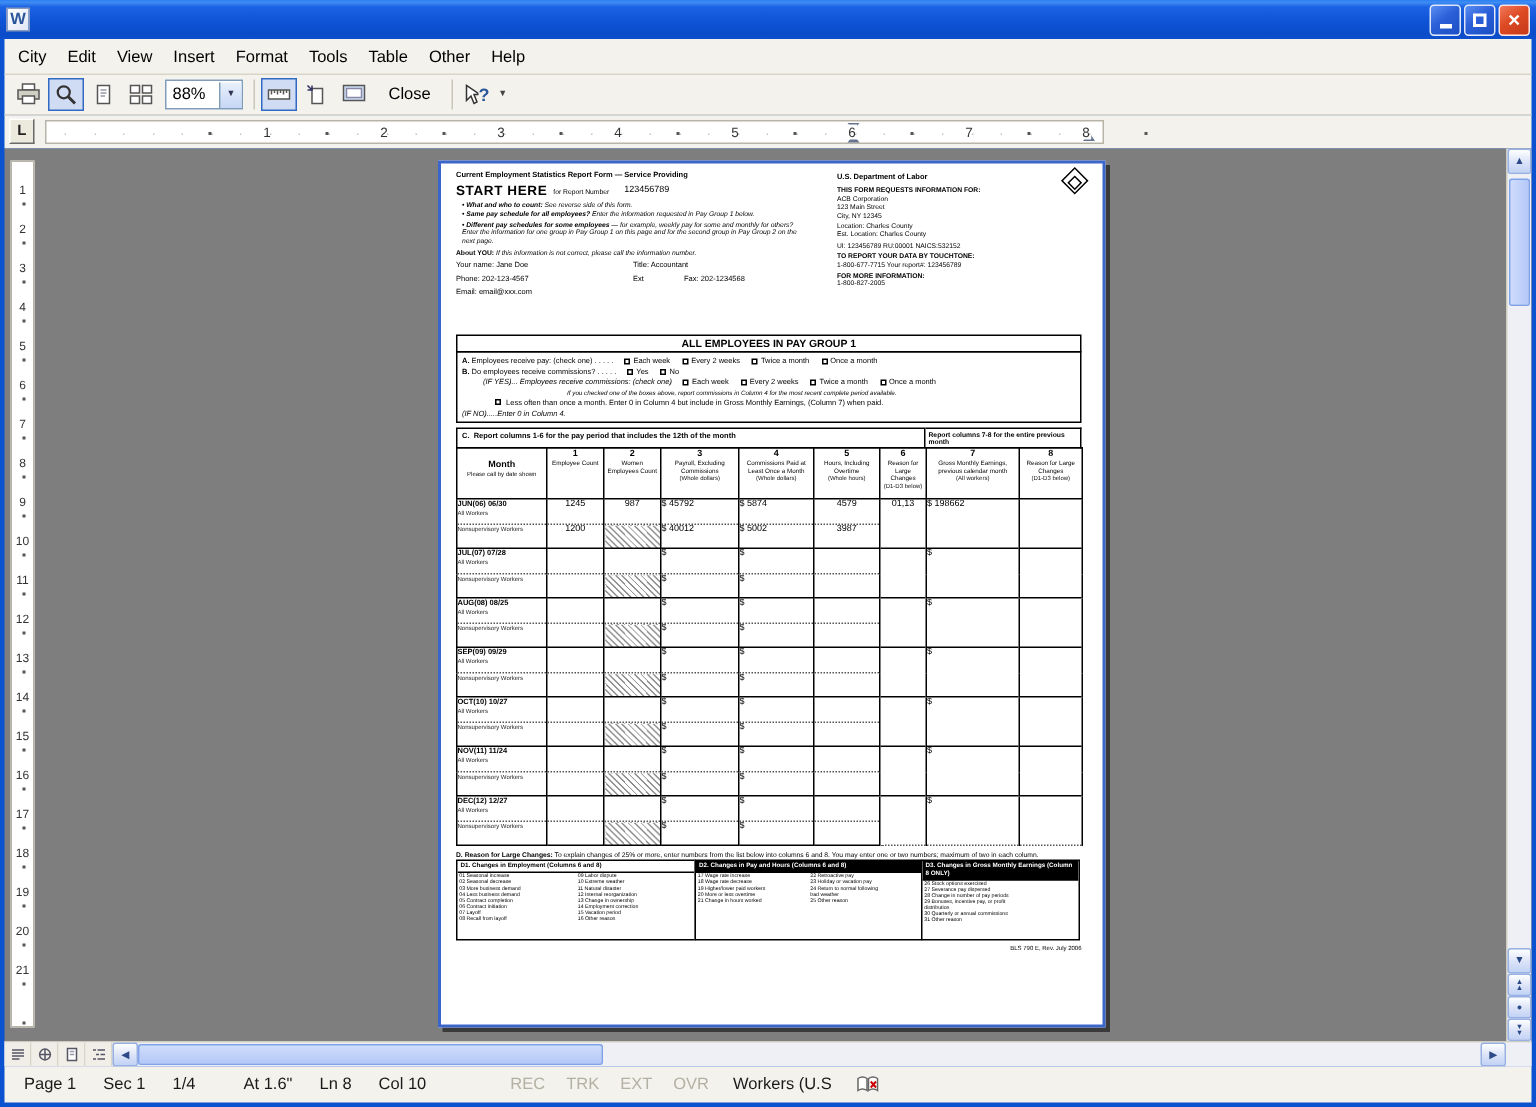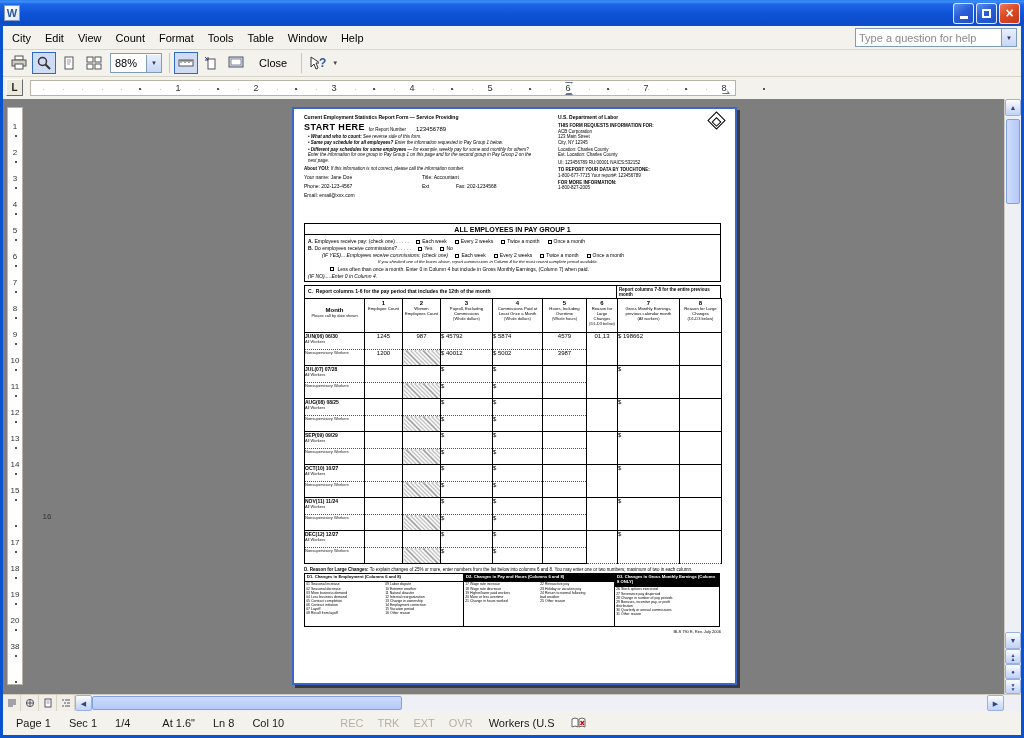--- a/index.html
+++ b/index.html
@@ -81,21 +81,21 @@
 .sb-gap{width:14px}.sb-gap2{width:40px}
 .sb-ind{color:#b3b0a4;padding:0 7px}
 .spell-icon{margin-left:8px;display:flex;align-items:center}
 
 .page{position:absolute;left:265px;top:8px;width:445px;height:578px;background:#fff;border:2px solid #3a66cc;
  box-shadow:3px 3px 0 #3a3a3a;padding:5px 10px 4px;color:#000;overflow:hidden}
 .b{font-weight:bold}.i{font-style:italic}
 .form-top{display:flex;min-height:106px}
 .ft-left{width:57%;padding-right:6px}
 .f-title{font-size:5px;font-weight:bold}
-.start-row{margin-top:2px;display:flex;align-items:flex-end}
+.start-row{margin-top:2px;display:flex;align-items:center}
 .sh{font-size:9px;font-weight:bold;letter-spacing:.4px}
 .sh-for{font-size:4.5px;margin-left:4px}
 .sh-num{font-size:6px;margin-left:10px}
 .bullets{list-style:none;margin:2px 0 0 4px;font-size:4.5px;font-style:italic;line-height:5.4px}
 .bullet:before{content:"•  "}
 .bullet{margin-top:1px}
 .b-lead{font-weight:bold}
 .about-row{margin-top:3px;font-size:4.5px}
 .c-row2{display:flex;font-size:5px;margin-top:3px}
 .c-row2 span:first-child{width:118px}
@@ -162,31 +162,27 @@
           <span class="x-g">×</span>
         </span>
     </span>
   </div>
 
   <div class="menubar">
     <span style="display:flex">
         <span class="menu-item">City</span>
         <span class="menu-item">Edit</span>
         <span class="menu-item">View</span>
-        <span class="menu-item">Count</span>
+        <span class="menu-item">Insert</span>
         <span class="menu-item">Format</span>
         <span class="menu-item">Tools</span>
         <span class="menu-item">Table</span>
-        <span class="menu-item">Window</span>
+        <span class="menu-item">Other</span>
         <span class="menu-item">Help</span>
       </span>
-    <span class="qbox">
-      <input placeholder="Type a question for help" style="">
-      <span class="dd-btn">▼</span>
-    </span>
   </div>
 
   <div class="toolbar">
     <span class="tbtn">
         <svg width="16" height="16">
           <rect x="4" y="1" width="8" height="4" fill="#fff" stroke="#555"></rect>
           <rect x="1" y="5" width="14" height="6" fill="#cfcfc4" stroke="#555"></rect>
           <rect x="4" y="9" width="8" height="5" fill="#fff" stroke="#555"></rect>
         </svg>
       </span>
@@ -316,26 +312,26 @@
           <span class="v-num" style="top: 144px;">6</span>
           <span class="v-num" style="top: 170px;">7</span>
           <span class="v-num" style="top: 196px;">8</span>
           <span class="v-num" style="top: 222px;">9</span>
           <span class="v-num" style="top: 248px;">10</span>
           <span class="v-num" style="top: 274px;">11</span>
           <span class="v-num" style="top: 300px;">12</span>
           <span class="v-num" style="top: 326px;">13</span>
           <span class="v-num" style="top: 352px;">14</span>
           <span class="v-num" style="top: 378px;">15</span>
-          <span class="v-num" style="top: 404px; margin-left: 32px;">16</span>
+          <span class="v-num" style="top: 404px;">16</span>
           <span class="v-num" style="top: 430px;">17</span>
           <span class="v-num" style="top: 456px;">18</span>
           <span class="v-num" style="top: 482px;">19</span>
           <span class="v-num" style="top: 508px;">20</span>
-          <span class="v-num" style="top: 534px;">38</span>
+          <span class="v-num" style="top: 534px;">21</span>
           <div class="v-dot" style="top: 27px;"></div>
           <div class="v-dot" style="top: 53px;"></div>
           <div class="v-dot" style="top: 79px;"></div>
           <div class="v-dot" style="top: 105px;"></div>
           <div class="v-dot" style="top: 131px;"></div>
           <div class="v-dot" style="top: 157px;"></div>
           <div class="v-dot" style="top: 183px;"></div>
           <div class="v-dot" style="top: 209px;"></div>
           <div class="v-dot" style="top: 235px;"></div>
           <div class="v-dot" style="top: 261px;"></div>

